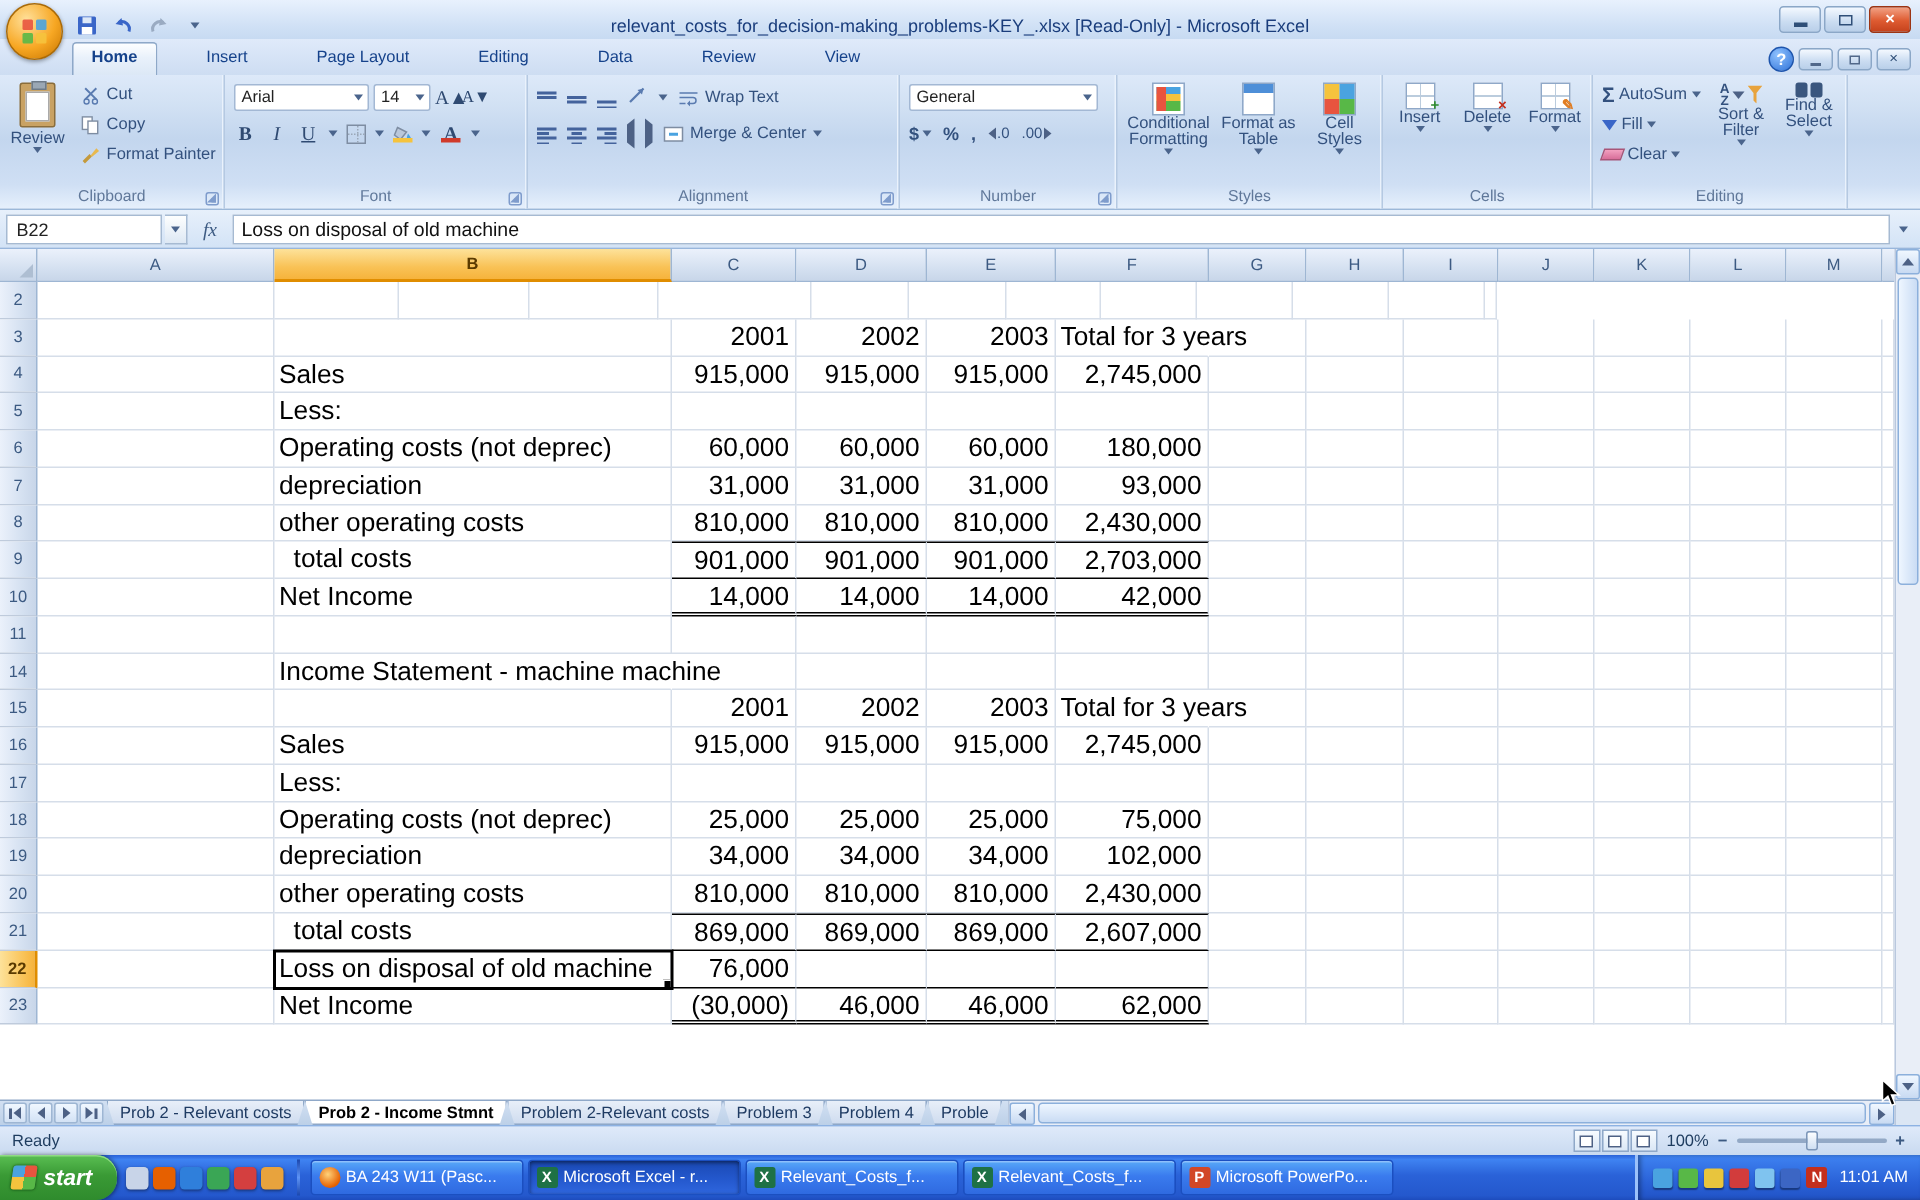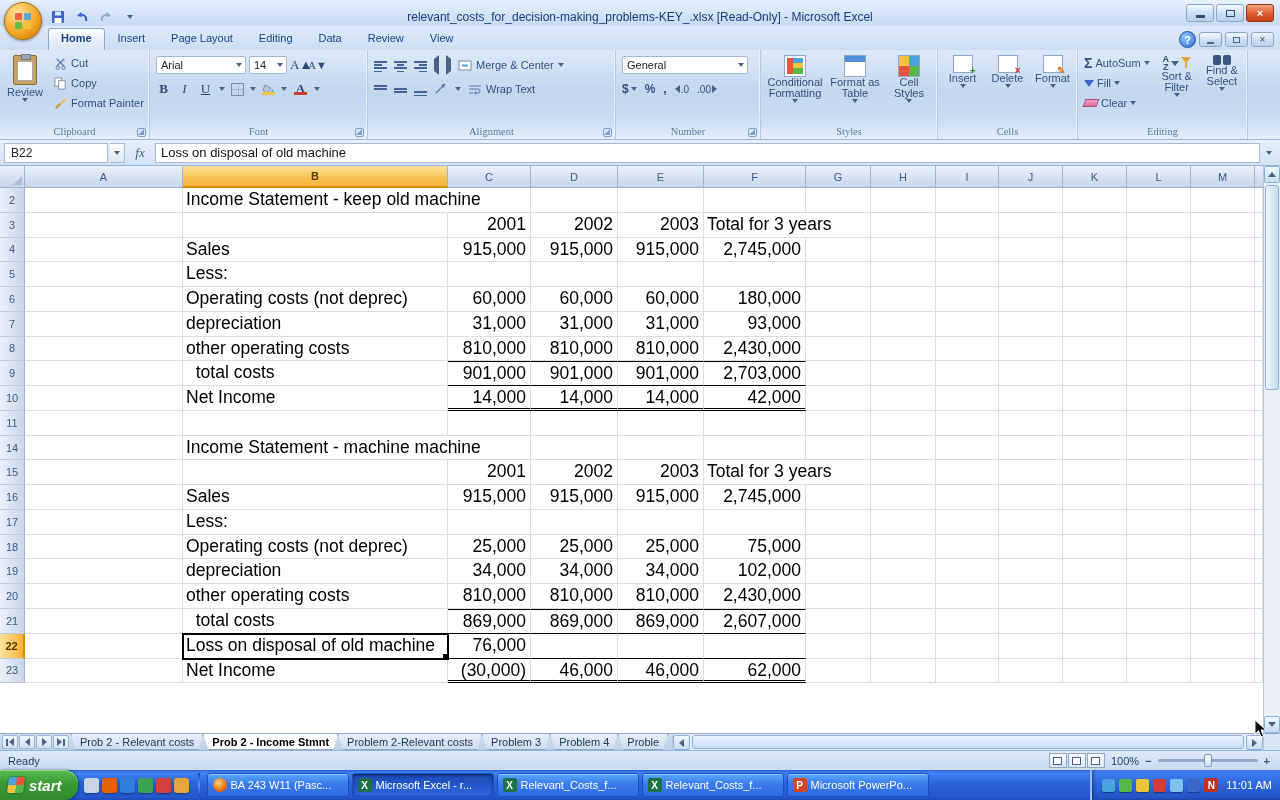--- a/index.html
+++ b/index.html
@@ -26,39 +26,39 @@
   .wbtn{width:28px;height:18px;border:1px solid #8ba7c7;border-radius:3px;
     background:linear-gradient(#f4f9ff,#cadcf1 60%,#b9cfe9);
     display:flex;align-items:center;justify-content:center;font-size:11px;color:#2f4f78;}
   .wbtn.close{background:linear-gradient(#f2a184,#de5b31 55%,#c6431d);border-color:#9c3413;color:#fff;font-weight:bold;}
   .minbar{width:9px;height:3px;background:#2f4f78;margin-top:7px;}
   .restsq{width:9px;height:7px;border:1px solid #2f4f78;}
 
   
   .tabrow{position:absolute;top:26px;left:0;right:0;height:24px;
     background:linear-gradient(#dfeafa,#cdddf2);display:flex;align-items:flex-end;}
-  .tabs{display:flex;margin-left:48px;height:22px;}
+  .tabs{display:flex;margin-left:48px;height:22px;gap:20px;}
   .rtab{padding:3px 12px 2px;font-size:11px;color:#15428b;border:1px solid transparent;border-bottom:none;
     border-radius:3px 3px 0 0;white-space:nowrap;}
   .rtab.active{background:linear-gradient(#fdfeff,#e9f1fb 45%,#dce8f6);border-color:#8ea8c8;
     color:#15428b;font-weight:bold;}
   .tabrow-right{margin-left:auto;display:flex;align-items:center;gap:3px;margin-right:6px;margin-bottom:2px;}
   .helpbtn{width:17px;height:17px;border-radius:50%;background:radial-gradient(circle at 35% 30%,#8fc2ff,#2f72d8);
     border:1px solid #1d54ac;color:#fff;font-size:11px;font-weight:bold;display:flex;align-items:center;justify-content:center;}
   .wbtn.small{width:23px;height:15px;font-size:10px;}
   .wbtn.small .minbar{width:7px;height:2px;margin-top:6px;background:#51688a;}
   .wbtn.small .restsq{width:7px;height:6px;border-color:#51688a;}
 
   
   .ribbon{position:absolute;top:50px;left:0;right:0;height:90px;
     background:linear-gradient(180deg,#dde9f9 0%,#d3e2f4 20%,#c3d6ee 48%,#cfdff4 82%,#e6f0fc 100%);
     border-bottom:1px solid #9cb8d9;display:flex;}
   .rgroup{position:relative;height:100%;border-right:1px solid #b5c9e2;box-shadow:inset -1px 0 0 #eaf2fc;
     padding:3px 4px 16px;}
-  .rg-label{position:absolute;bottom:2px;left:0;right:0;text-align:center;font-size:10.5px;color:#60789a;font-family:Liberation Serif, serif;}
+  .rg-label{position:absolute;bottom:2px;left:0;right:0;text-align:center;font-size:10.5px;color:#60789a;}
   .rg-launch{position:absolute;bottom:2px;right:3px;width:9px;height:9px;border:1px solid #7f9ccc;border-radius:2px;}
   .rg-launch::after{content:"";position:absolute;right:1px;bottom:1px;width:0;height:0;
     border-left:3px solid transparent;border-top:3px solid transparent;border-right:3px solid #7f9ccc;border-bottom:3px solid #7f9ccc;}
   .bigbtn{display:flex;flex-direction:column;align-items:center;justify-content:flex-start;
     font-size:11px;color:#33517e;padding:2px 3px;border-radius:3px;text-align:center;line-height:11px;}
   .smallrow{display:flex;align-items:center;gap:3px;height:20px;font-size:11px;color:#33517e;padding:0 2px;white-space:nowrap;}
   .dar{width:0;height:0;border-left:3px solid transparent;border-right:3px solid transparent;border-top:4px solid #4a648c;display:inline-block;}
   .combo{background:#fff;border:1px solid #a3b8d4;height:18px;display:flex;align-items:center;
     font-size:11px;color:#222;padding-left:4px;border-radius:2px;}
   .combo .dar{margin-left:auto;margin-right:3px;}
@@ -371,21 +371,21 @@
                 </svg>
             </span>
             <span>Format Painter</span>
           </div>
         </div>
       </div>
       <div class="rg-label">Clipboard</div>
       <div class="rg-launch"></div>
     </div>
 
-    <div class="rgroup" style="width:218px">
+    <div class="rgroup" style="width:202px">
       <div class="smallrow" style="height:24px;">
         <div class="combo" style="width:90px">
           <span>Arial</span>
           <span class="dar"></span>
         </div>
         <div class="combo" style="width:38px">
           <span>14</span>
           <span class="dar"></span>
         </div>
         <span class="bIU" style="font-size:13px">A▲</span>
@@ -411,50 +411,20 @@
           <span class="redbar"></span>
         </span>
         <span class="dar"></span>
       </div>
       <div class="rg-label">Font</div>
       <div class="rg-launch"></div>
     </div>
 
     <div class="rgroup" style="width:248px">
       <div class="smallrow" style="height:24px;gap:7px;">
-        <span class="lns left">
-            <i></i>
-            <i></i>
-            <i></i>
-            <i></i>
-          </span>
-        <span class="lns center">
-            <i></i>
-            <i></i>
-            <i></i>
-            <i></i>
-          </span>
-        <span class="lns right">
-            <i></i>
-            <i></i>
-            <i></i>
-            <i></i>
-          </span>
-        <span><span class="tri-lf"></span></span>
-        <span><span class="tri-rt"></span></span>
-        <span class="smallrow" style="gap:4px;padding:0">
-          <svg width="14" height="11" viewBox="0 0 14 11">
-              <rect x="1" y="1" width="12" height="9" fill="#fff" stroke="#7e8da2"></rect>
-              <path d="M4 5.5h6" stroke="#4aa3e0" stroke-width="2"></path>
-            </svg>
-          <span>Merge &amp; Center</span>
-          <span class="dar"></span>
-        </span>
-      </div>
-      <div class="smallrow" style="height:24px;gap:7px;">
         <span class="lns top">
             <i></i>
             <i></i>
             <i></i>
             <i></i>
           </span>
         <span class="lns mid">
             <i></i>
             <i></i>
             <i></i>
@@ -472,20 +442,50 @@
               <path d="M11 2l-1 4-3-3z" fill="#5a7bb0"></path>
             </svg>
         </span>
         <span class="dar"></span>
         <span class="smallrow" style="gap:4px;padding:0">
           <svg width="14" height="11" viewBox="0 0 14 11">
               <path d="M1 2h12M1 5h9a2 2 0 0 1 0 4H8M1 9h4" stroke="#5a7bb0" fill="none"></path>
               <path d="M8 7l-2 2 2 2z" fill="#5a7bb0"></path>
             </svg>
           <span>Wrap Text</span>
+        </span>
+      </div>
+      <div class="smallrow" style="height:24px;gap:7px;">
+        <span class="lns left">
+            <i></i>
+            <i></i>
+            <i></i>
+            <i></i>
+          </span>
+        <span class="lns center">
+            <i></i>
+            <i></i>
+            <i></i>
+            <i></i>
+          </span>
+        <span class="lns right">
+            <i></i>
+            <i></i>
+            <i></i>
+            <i></i>
+          </span>
+        <span><span class="tri-lf"></span></span>
+        <span><span class="tri-rt"></span></span>
+        <span class="smallrow" style="gap:4px;padding:0">
+          <svg width="14" height="11" viewBox="0 0 14 11">
+              <rect x="1" y="1" width="12" height="9" fill="#fff" stroke="#7e8da2"></rect>
+              <path d="M4 5.5h6" stroke="#4aa3e0" stroke-width="2"></path>
+            </svg>
+          <span>Merge &amp; Center</span>
+          <span class="dar"></span>
         </span>
       </div>
       <div class="rg-label">Alignment</div>
       <div class="rg-launch"></div>
     </div>
 
     <div class="rgroup" style="width:145px">
       <div class="smallrow" style="height:24px;">
         <div class="combo" style="width:126px">
           <span>General</span>
@@ -634,21 +634,20 @@
         <div class="colhead col-L">L</div>
         <div class="colhead col-M">M</div>
       </div>
     <div class="colhead col-SP"></div>
   </div>
 
   <div class="gridbody">
       <div class="grow">
         <div class="rowhead">2</div>
         <div class="cell col-A"></div>
-        <div class="cell col-B txt nr">Income Statement - keep old machine</div>
         <div class="cell col-C"></div>
         <div class="cell col-D"></div>
         <div class="cell col-E"></div>
         <div class="cell col-F"></div>
         <div class="cell col-G"></div>
         <div class="cell col-H"></div>
         <div class="cell col-I"></div>
         <div class="cell col-J"></div>
         <div class="cell col-K"></div>
         <div class="cell col-L"></div>

